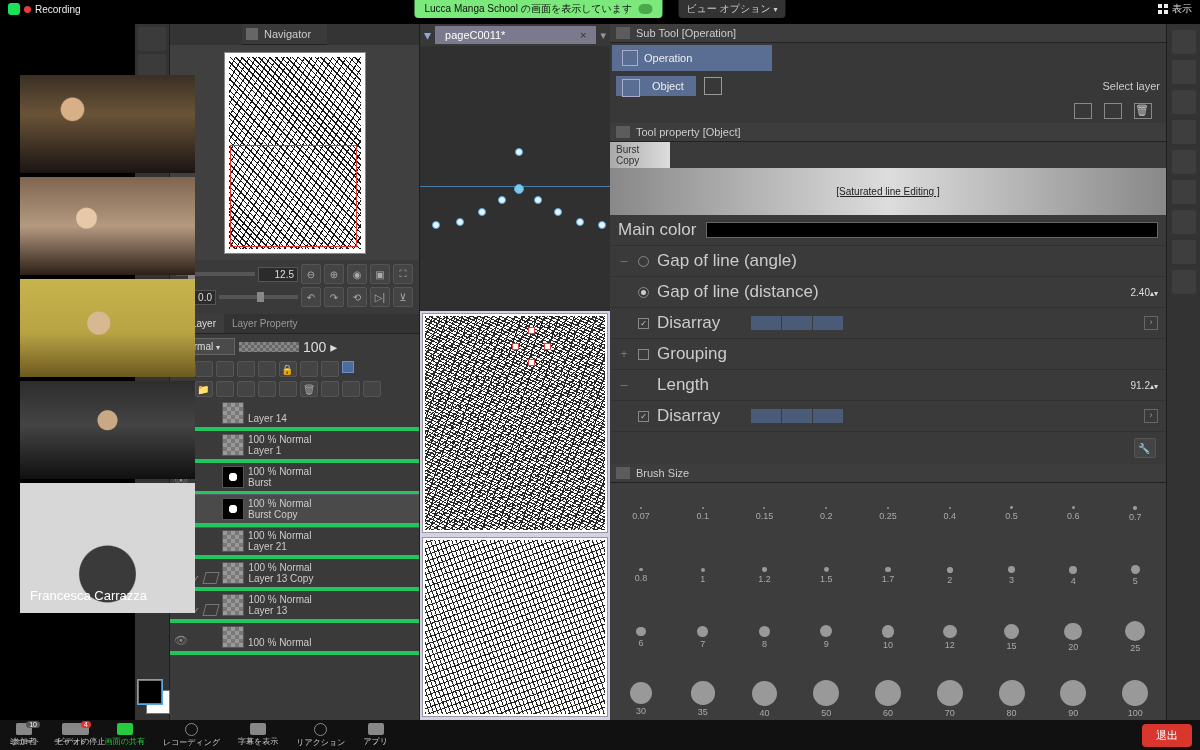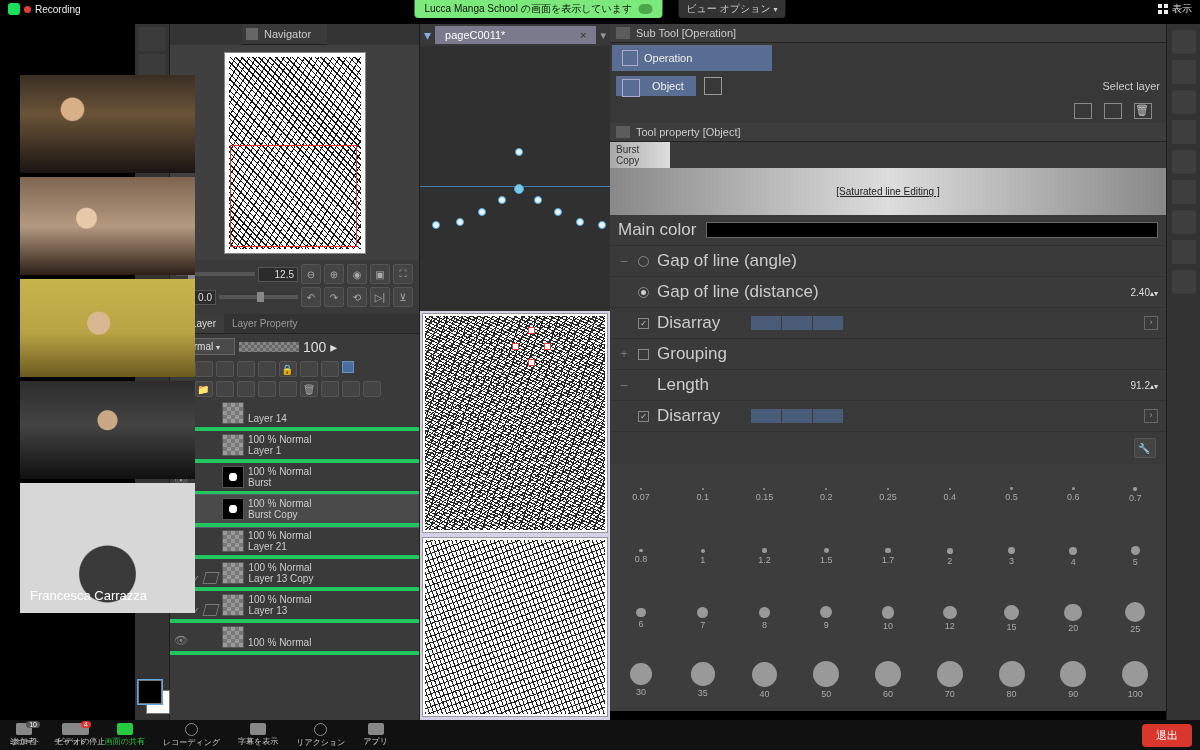--- a/index.html
+++ b/index.html
@@ -461,20 +461,21 @@
             <div class="seg"></div>
             <div class="seg dim"></div>
           </div>
         <div class="expand">›</div>
       </div>
       <div style="display:flex;justify-content:flex-end;padding:6px 10px;">
           <div class="mini-btn" style="width:22px;height:20px;">🔧</div>
         </div>
     </div>
 
+    <div class="subtool-hdr"><span>Brush Size</span></div>
     <div class="brush-panel">
       <div class="brush-grid" id="brush-grid">
           <div class="brush-cell">
             <div class="brush-dot" style="width:2px;height:2px;"></div>
             <div class="brush-sz">0.07</div>
           </div>
           <div class="brush-cell">
             <div class="brush-dot" style="width:2px;height:2px;"></div>
             <div class="brush-sz">0.1</div>
           </div>

